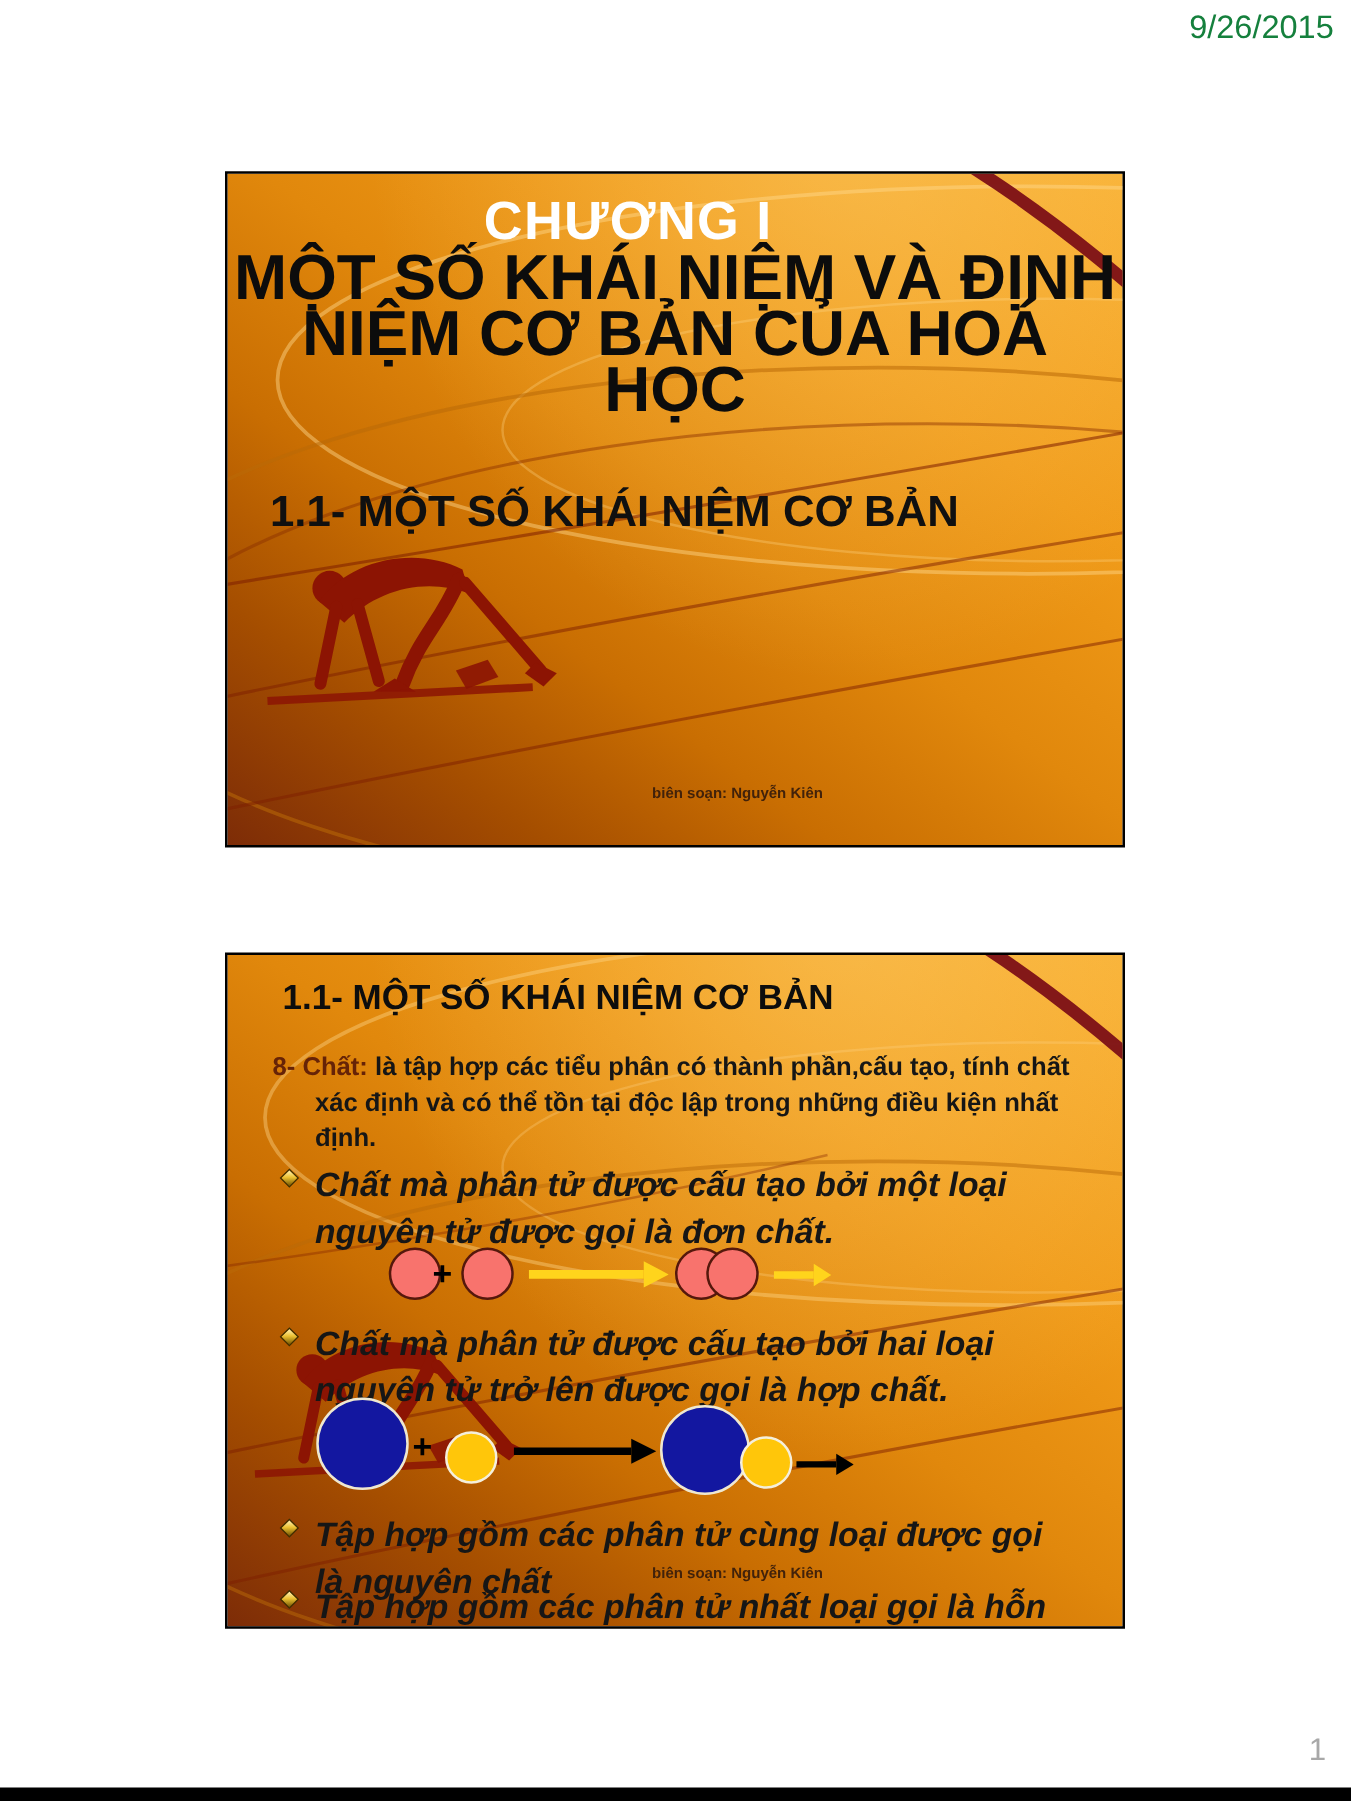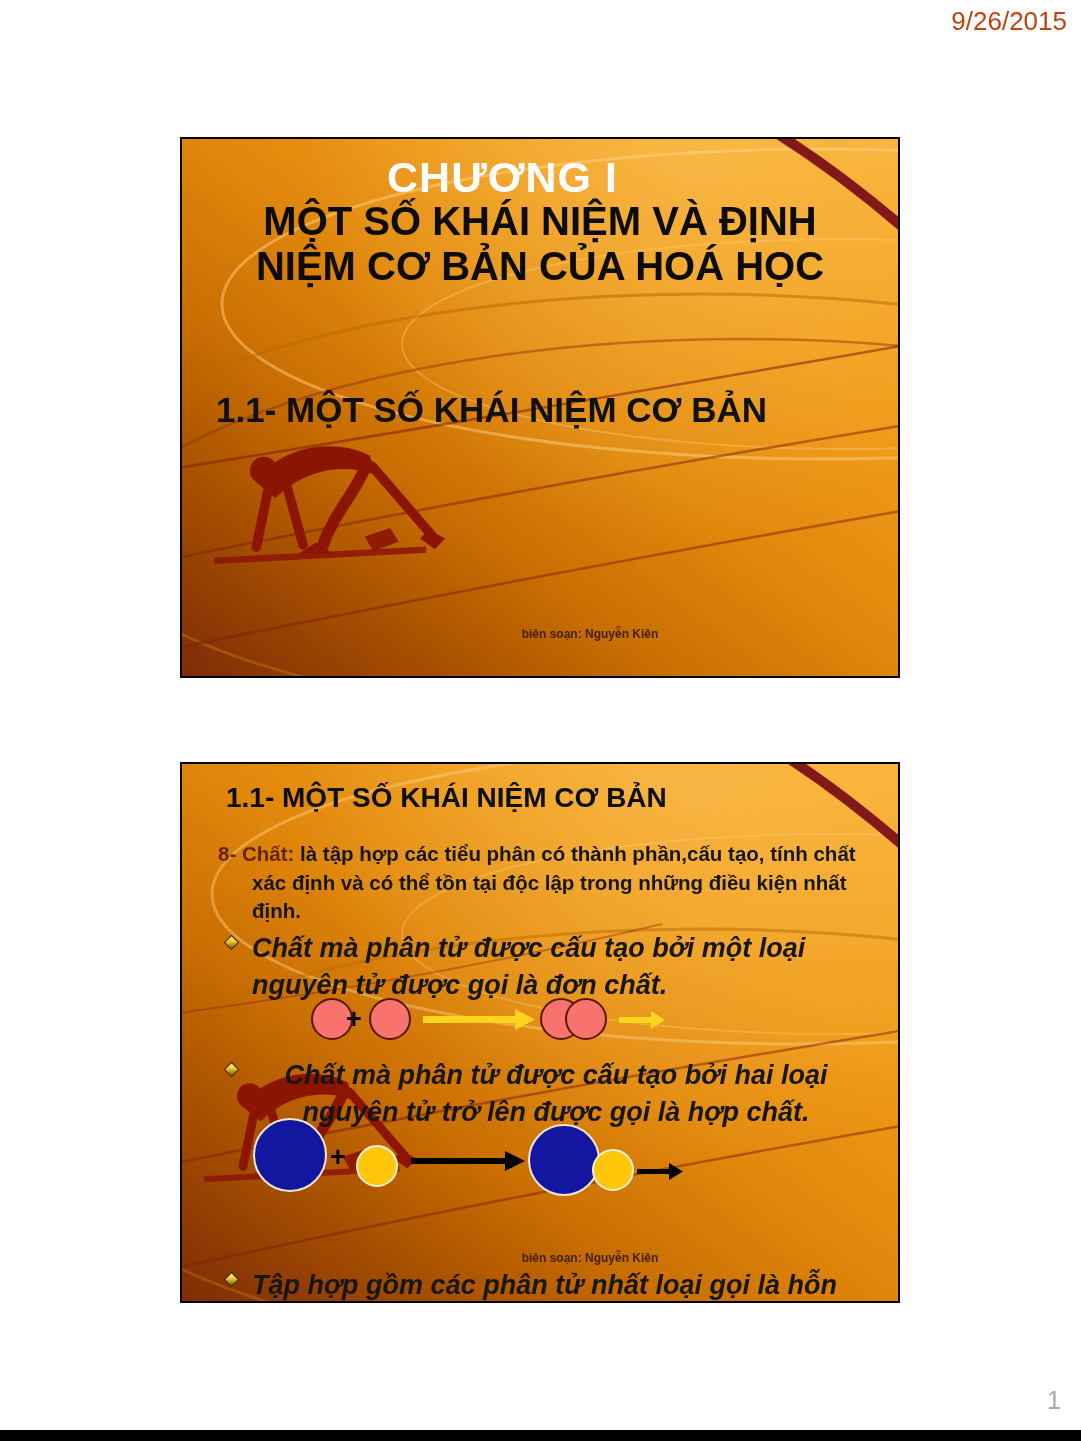--- a/index.html
+++ b/index.html
@@ -1,60 +1,60 @@
 <!DOCTYPE html>
 <html><head>
 <meta charset="utf-8">
 <style>
   * { margin:0; padding:0; box-sizing:border-box; }
   html,body { width:1081px; height:1441px; background:#ffffff;
     font-family:"Liberation Sans", sans-serif; position:relative; overflow:hidden; }
 
-  .date { position:absolute; top:6px; right:14px; color:#c2410c; font-size:26px; }
+  .date { position:absolute; top:6px; right:14px; color:#15803d; font-size:26px; }
   .pagenum { position:absolute; top:1386px; right:20px; color:#a8a8a8; font-size:25px; }
   .bottombar { position:absolute; left:0; top:1430px; width:1081px; height:11px; background:#000; }
 
   .slide { position:absolute; left:180px; width:720px; height:541px;
     border:2px solid #000; overflow:hidden;
     background:
       radial-gradient(ellipse at 70% -10%, rgba(255,213,120,0.45), rgba(255,213,120,0) 55%),
       linear-gradient(to bottom left, #f8ad2d 0%, #f09a18 28%, #e1880c 48%, #c96e02 66%, #a54e00 82%, #7d2c07 100%);
   }
   #slide1 { top:137px; }
   #slide2 { top:762px; }
 
   .deco, .runner { position:absolute; pointer-events:none; }
   .deco { left:0; top:0; width:720px; height:541px; z-index:1; }
   .runner { z-index:1; }
 
   
   .s1-chapter { position:absolute; top:14px; left:0; width:641px; text-align:center;
     color:#ffffff; font-size:43px; font-weight:bold; letter-spacing:1px; z-index:2; }
   .s1-title { position:absolute; top:60px; left:0; width:716px; text-align:center;
-    color:#0c0c0c; font-size:40px; font-weight:bold; line-height:45px; z-index:2; }
+    color:#0c0c0c; font-size:51px; font-weight:bold; line-height:45px; z-index:2; }
   .s1-items { position:absolute; top:242px; left:34px; color:#101010;
     font-size:35px; font-weight:bold; line-height:58px; z-index:2; }
   .credit { position:absolute; top:488px; left:0; width:816px; text-align:center;
     font-size:12px; font-weight:bold; color:#42220a; z-index:3; }
 
   
   .s2-title { position:absolute; top:18px; left:44px; color:#0d0d0d;
     font-size:28px; font-weight:bold; z-index:2; }
   .s2-def { position:absolute; top:76px; left:36px; width:654px; color:#161616;
     font-size:20.5px; font-weight:bold; line-height:1.4;
     padding-left:34px; text-indent:-34px; z-index:2; }
   .s2-def .label { color:#662307; }
   .bullet { position:absolute; left:42px; width:636px; color:#161616;
     font-size:27px; font-weight:bold; font-style:italic; line-height:1.38;
     padding-left:28px; z-index:2; }
   .diamond { position:absolute; left:2px; top:7px; width:11px; height:11px;
     transform:rotate(45deg);
     background:linear-gradient(135deg,#fff6bd 0%,#ecc132 45%,#6e5200 100%);
     border:1px solid #3f3000; }
-  #bullet1 { top:166px; } #bullet2 { top:293px;text-align:center; }
+  #bullet1 { top:166px; } #bullet2 { top:293px; }
   #bullet3 { top:446px; } #bullet4 { top:503px; }
 
   .atom { position:absolute; border-radius:50%; z-index:2; }
   .atom.pink  { width:42px; height:42px; background:#f8736d; border:2px solid #55180c; }
   .atom.blue  { background:#1317a0; border:2px solid #efe8d0; }
   .atom.gold  { width:42px; height:42px; background:#ffc60a; border:2px solid #f5efdc; }
   .plus { position:absolute; color:#000; font-size:27px; font-weight:bold; z-index:3; }
   .arr { position:absolute; z-index:2; }
 </style>
 </head>
@@ -161,20 +161,24 @@
     <rect x="0" y="10" width="94" height="6" fill="#000"></rect>
     <polygon points="94,3 114,13 94,23" fill="#000"></polygon>
   </svg>
   <div class="atom blue" style="left:346px; top:360px; width:72px; height:72px;"></div>
   <div class="atom gold" style="left:410px; top:385px;"></div>
   <svg class="arr" style="left:455px; top:397px;" width="46" height="20">
     <rect x="0" y="8" width="32" height="5" fill="#000"></rect>
     <polygon points="32,2 46,10.5 32,19" fill="#000"></polygon>
   </svg>
 
+  <div class="bullet" id="bullet3">
+    <span class="diamond"></span>
+    <span>Tập hợp gồm các phân tử cùng loại được gọi là nguyên chất</span>
+  </div>
 
   <div class="credit" style="top:487px;">biên soạn: Nguyễn Kiên</div>
 
   <div class="bullet" id="bullet4">
     <span class="diamond"></span>
     <span>Tập hợp gồm các phân tử nhất loại gọi là hỗn hợp</span>
   </div>
 </div>
 
 <div class="pagenum">1</div>

